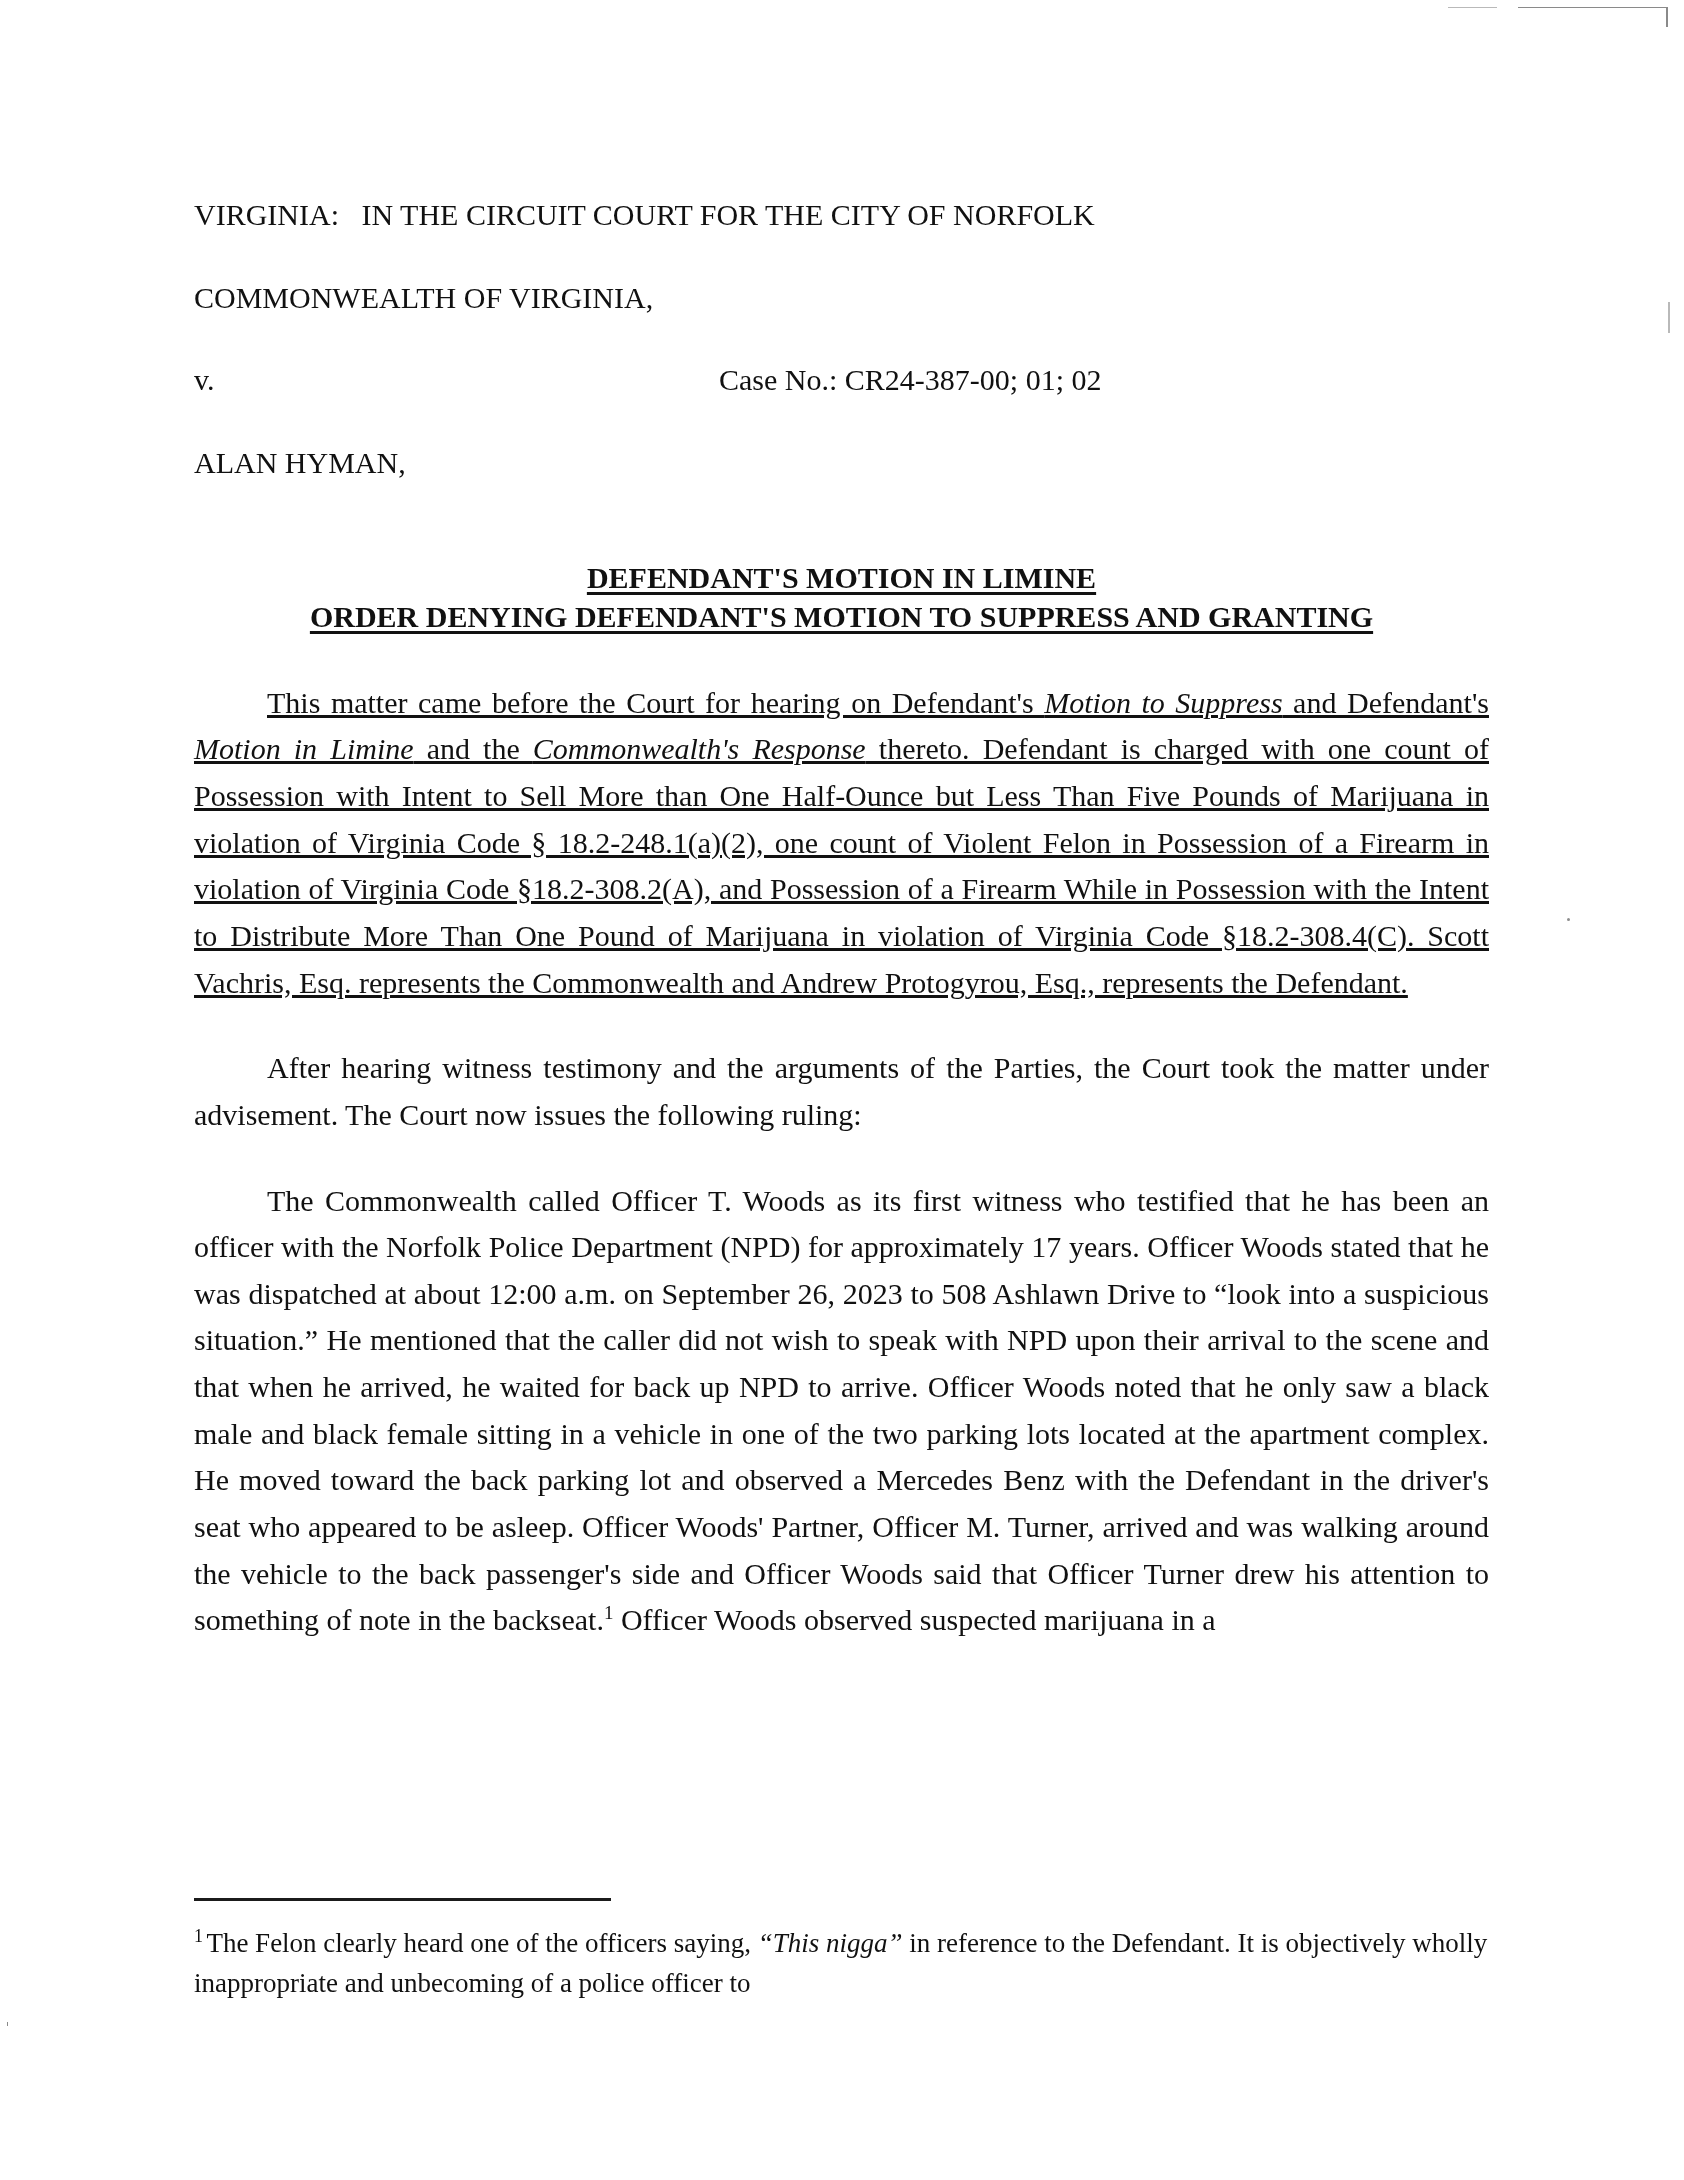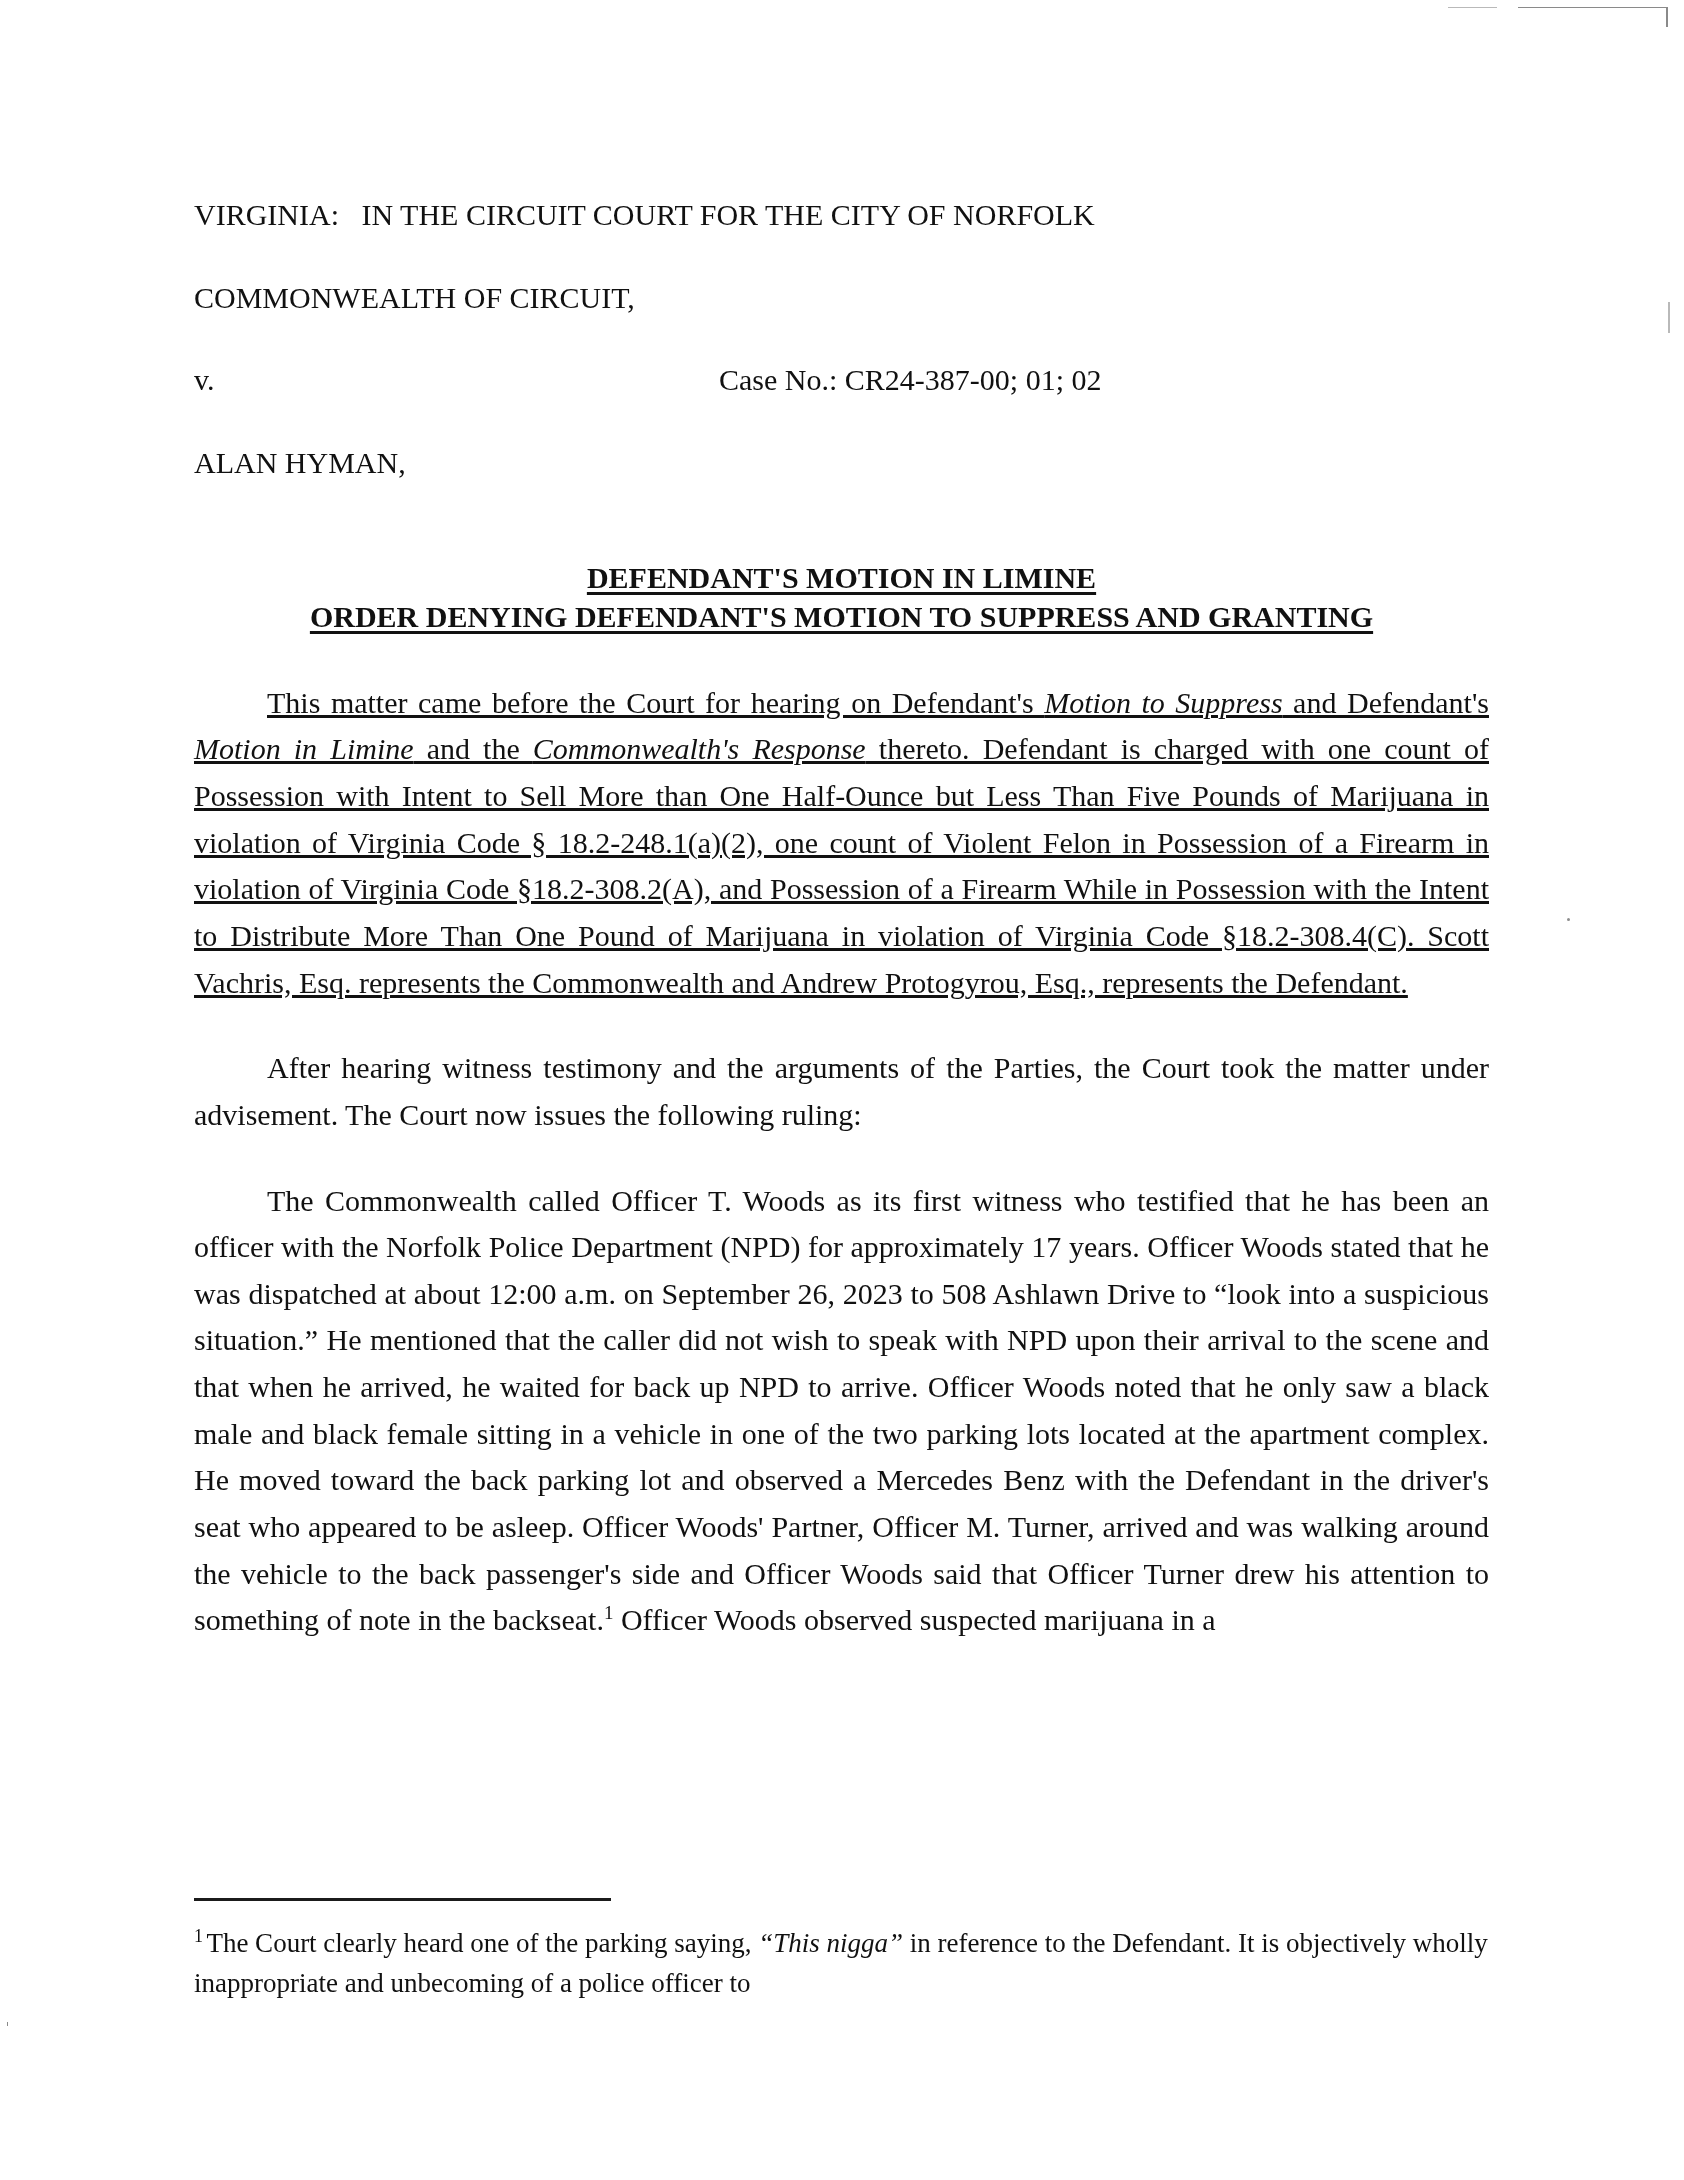--- a/index.html
+++ b/index.html
@@ -179,21 +179,21 @@
   <div class="scan-mark" id="scan-bottom-corner-v"></div>
   <div class="scan-mark" id="scan-bottom-corner-h"></div>
   <div class="scan-mark" id="scan-speck-right"></div>
   <div class="scan-mark" id="scan-speck-mid"></div>
 
   <div id="content">
 
     <div>
       <p class="caption-line">VIRGINIA:   IN THE CIRCUIT COURT FOR THE CITY OF NORFOLK</p>
 
-      <p class="caption-line">COMMONWEALTH OF CIRCUIT,</p>
+      <p class="caption-line">COMMONWEALTH OF VIRGINIA,</p>
 
 
       <div class="vs-row">
         <span class="vs-left">v.</span>
         <span class="vs-case">Case No.: CR24-387-00; 01; 02</span>
       </div>
 
       <p class="caption-line">ALAN HYMAN,</p>
 
     </div>
@@ -206,19 +206,19 @@
     <p class="body-para first"><span>This matter came before the Court for hearing on Defendant's </span><i>Motion to Suppress</i><span> and Defendant's </span><i>Motion in Limine</i><span> and the </span><i>Commonwealth's Response</i><span> thereto. Defendant is charged with one count of Possession with Intent to Sell More than One Half-Ounce but Less Than Five Pounds of Marijuana in violation of Virginia Code § 18.2-248.1(a)(2), one count of Violent Felon in Possession of a Firearm in violation of Virginia Code §18.2-308.2(A), and Possession of a Firearm While in Possession with the Intent to Distribute More Than One Pound of Marijuana in violation of Virginia Code §18.2-308.4(C). Scott Vachris, Esq. represents the Commonwealth and Andrew Protogyrou, Esq., represents the Defendant.</span></p>
 
     <p class="body-para"><span>After hearing witness testimony and the arguments of the Parties, the Court took the matter under advisement. The Court now issues the following ruling:</span></p>
 
     <p class="body-para"><span>The Commonwealth called Officer T. Woods as its first witness who testified that he has been an officer with the Norfolk Police Department (NPD) for approximately 17 years. Officer Woods stated that he was dispatched at about 12:00 a.m. on September 26, 2023 to 508 Ashlawn Drive to “look into a suspicious situation.” He mentioned that the caller did not wish to speak with NPD upon their arrival to the scene and that when he arrived, he waited for back up NPD to arrive. Officer Woods noted that he only saw a black male and black female sitting in a vehicle in one of the two parking lots located at the apartment complex. He moved toward the back parking lot and observed a Mercedes Benz with the Defendant in the driver's seat who appeared to be asleep. Officer Woods' Partner, Officer M. Turner, arrived and was walking around the vehicle to the back passenger's side and Officer Woods said that Officer Turner drew his attention to something of note in the backseat.</span><sup class="fn-ref">1</sup><span> Officer Woods observed suspected marijuana in a</span></p>
 
   </div>
 
   <div id="footnote-block">
     <div id="footnote-rule"></div>
-    <p id="footnote-text"><sup>1</sup><span>The Court clearly heard one of the parking saying, </span><i>“This nigga”</i><span> in reference to the Defendant. It is objectively wholly inappropriate and unbecoming of a police officer to</span></p>
+    <p id="footnote-text"><sup>1</sup><span>The Felon clearly heard one of the officers saying, </span><i>“This nigga”</i><span> in reference to the Defendant. It is objectively wholly inappropriate and unbecoming of a police officer to</span></p>
   </div>
 
   <div id="page-number">1</div>
 
 </div>
 
 
 </body></html>

